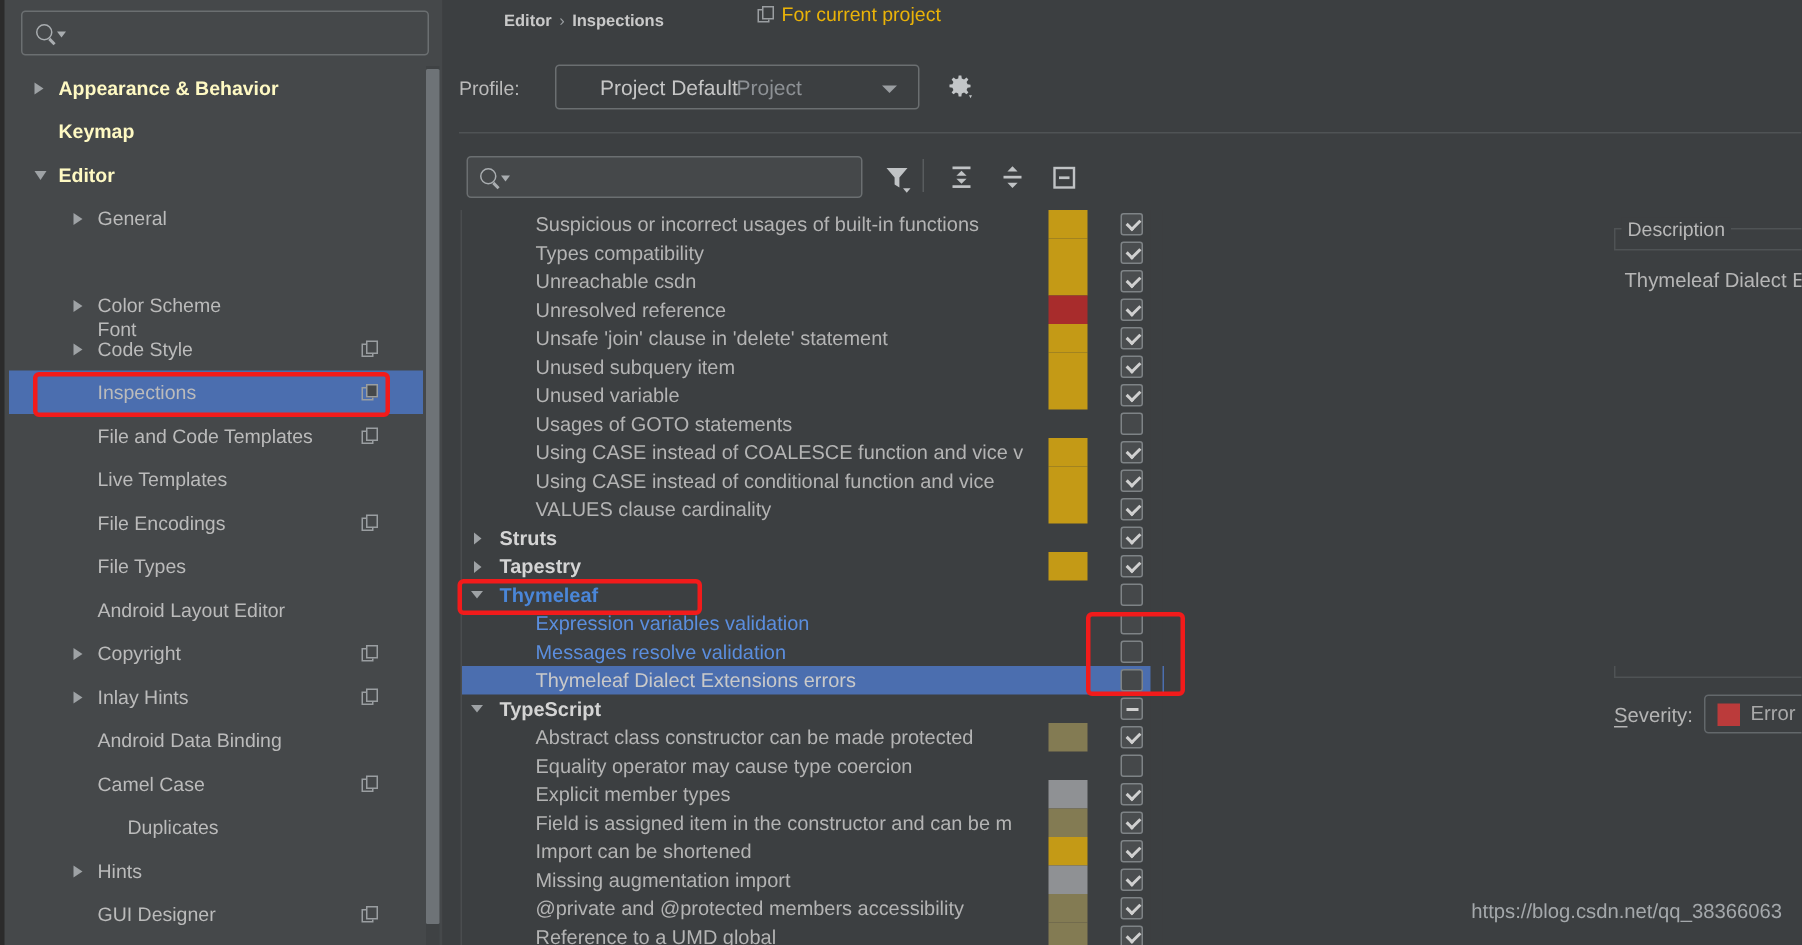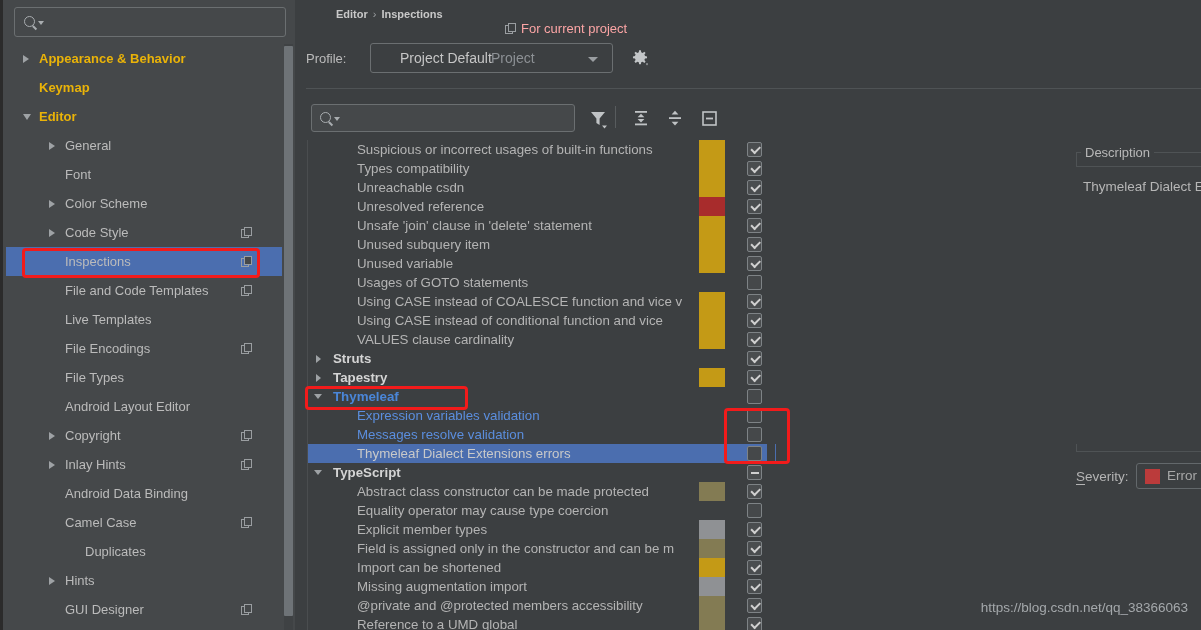--- a/index.html
+++ b/index.html
@@ -40,21 +40,21 @@
     border-top:4px solid #a9adb0;
   }
 
   #tree{position:absolute;left:3px;top:44px;width:276px;height:586px;overflow:hidden;}
   .trow{
     position:relative;height:29px;line-height:29px;
     white-space:nowrap;box-sizing:border-box;
     color:#bbbbbb;
   }
   .trow.sel{background:#4b6eaf;}
-  .trow.bold{font-weight:bold;color:#eab308;}
+  .trow.bold{font-weight:bold;color:#fef9c3;}
   .tri{
     position:absolute;top:11px;width:0;height:0;
     border-left:6px solid #9ea2a5;border-top:4.5px solid transparent;border-bottom:4.5px solid transparent;
   }
   .tri.down{
     border-left:4.5px solid transparent;border-right:4.5px solid transparent;
     border-top:6px solid #9ea2a5;top:12px;
   }
   .tlabel{position:absolute;}
   .copy-ic{position:absolute;right:30px;top:9px;width:11px;height:11px;}
@@ -65,21 +65,21 @@
   .copy-ic i.a{left:0;top:2px;width:8px;height:9px;}
   .copy-ic i.b{left:3px;top:0px;width:8px;height:9px;background:#45484a;}
 
   #side-scroll-track{position:absolute;left:281px;top:44px;width:9px;height:586px;background:#3f4244;}
   #side-scroll-thumb{position:absolute;left:281px;top:46px;width:9px;height:570px;background:#6e7377;border-radius:1px;}
 
   
   #main{position:absolute;left:295px;top:0;width:906px;height:630px;background:#3c3f41;}
   #breadcrumb{position:absolute;left:11px;top:8px;font-weight:bold;color:#c9c9c9;font-size:11px;margin-left:30px;}
   #breadcrumb .sep{font-weight:normal;color:#9a9ea1;padding:0 5px;}
-  #for-project{position:absolute;left:210px;top:21px;color:#fca5a5;font-size:13px;}
+  #for-project{position:absolute;left:210px;top:2px;color:#eab308;font-size:13px;}
   #for-project .ic{
     position:relative;display:inline-block;width:11px;height:11px;top:1px;margin-right:5px;
   }
   #for-project .ic i{position:absolute;display:block;box-sizing:border-box;border:1.2px solid #9a9ea1;}
   #for-project .ic i.a{left:0;top:2px;width:8px;height:9px;}
   #for-project .ic i.b{left:3px;top:0;width:8px;height:9px;background:#3c3f41;}
 
   #profile-label{position:absolute;left:11px;top:51px;color:#bbbbbb;}
   #profile-combo{
     position:absolute;left:75px;top:43px;width:243px;height:30px;
@@ -197,21 +197,21 @@
         </div>
         <div class="trow bold">
           <span class="tri down" style="left: 17px;"></span>
           <span class="tlabel" style="left: 33px;">Editor</span>
         </div>
         <div class="trow">
           <span class="tri" style="left: 43px;"></span>
           <span class="tlabel" style="left: 59px;">General</span>
         </div>
         <div class="trow">
-          <span class="tlabel" style="left: 59px;">Font</span>
+          <span class="tlabel" style="left: 59px; margin-top: 45px;">Font</span>
         </div>
         <div class="trow">
           <span class="tri" style="left: 43px;"></span>
           <span class="tlabel" style="left: 59px;">Color Scheme</span>
         </div>
         <div class="trow">
           <span class="tri" style="left: 43px;"></span>
           <span class="tlabel" style="left: 59px;">Code Style</span>
           <span class="copy-ic">
             <i class="a"></i>
@@ -452,21 +452,21 @@
         <div class="irow">
           <span class="lbl">Equality operator may cause type coercion</span>
           <span class="cbox blank"></span>
         </div>
         <div class="irow">
           <span class="lbl">Explicit member types</span>
           <span class="sevbox" style="background: rgb(143, 145, 148);"></span>
           <span class="cbox on"></span>
         </div>
         <div class="irow">
-          <span class="lbl">Field is assigned only in the constructor and can be m</span>
+          <span class="lbl">Field is assigned item in the constructor and can be m</span>
           <span class="sevbox" style="background: rgb(131, 123, 83);"></span>
           <span class="cbox on"></span>
         </div>
         <div class="irow">
           <span class="lbl">Import can be shortened</span>
           <span class="sevbox" style="background: rgb(196, 154, 22);"></span>
           <span class="cbox on"></span>
         </div>
         <div class="irow">
           <span class="lbl">Missing augmentation import</span>

